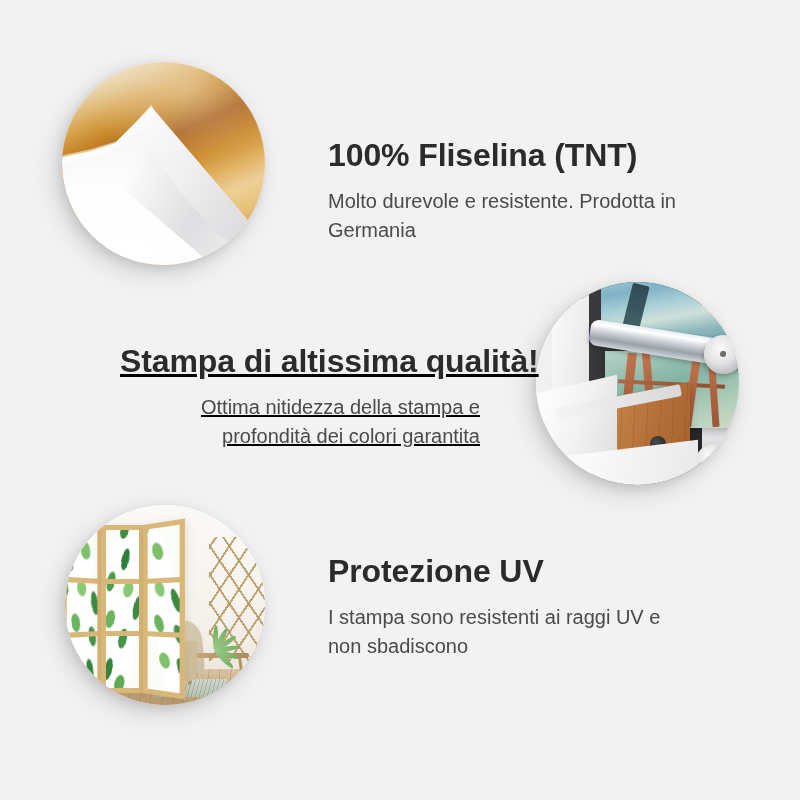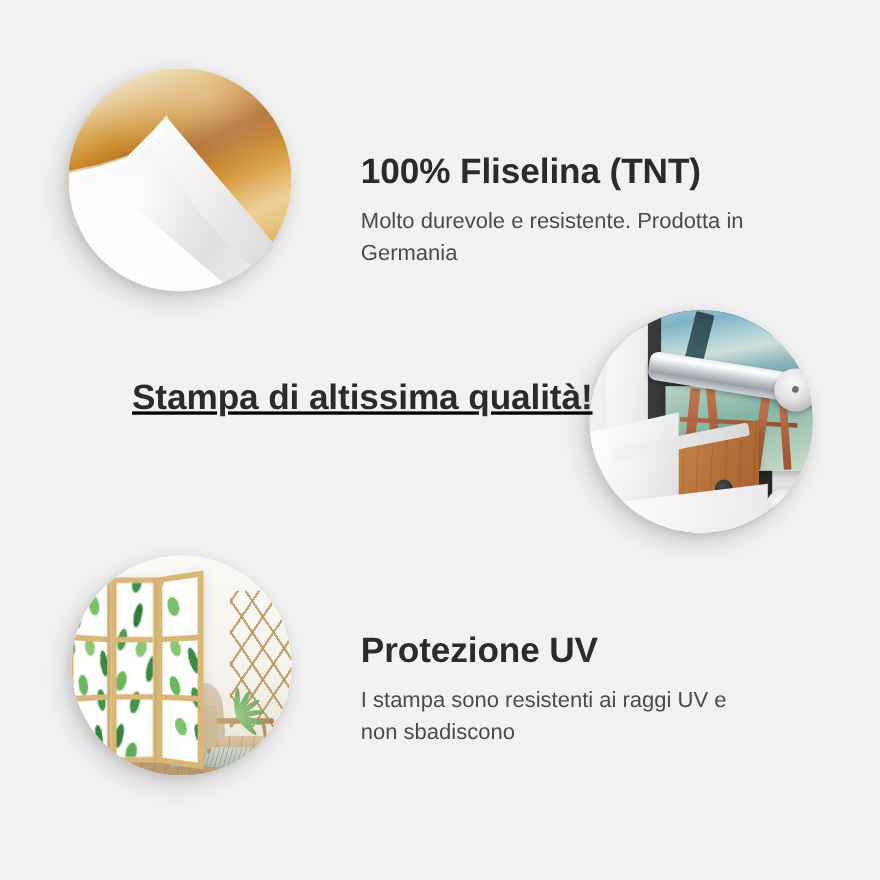--- a/index.html
+++ b/index.html
@@ -325,21 +325,21 @@
     white-space:nowrap;
   }
   .block p {
     font-size:20px;
     font-weight:normal;
     color:#4a4a4a;
     line-height:1.42;
   }
   #text-fliselina { left:328px; top:136px; width:360px; text-align:left; }
   #text-stampa    { left:120px; top:342px; width:360px; text-align:right;text-decoration:underline; }
-  #text-uv        { left:328px; top:572px; width:360px; text-align:left; }
+  #text-uv        { left:328px; top:552px; width:360px; text-align:left; }
 </style>
 </head>
 <body>
 
 <div id="page">
 
   <div class="circle" id="circle-wallpaper">
     <div class="inner">
       <div class="wp-base"></div>
       <div class="wp-peel-white"></div>
@@ -376,20 +376,21 @@
       <div class="pr-guide"></div>
       <div class="pr-knob-a"></div>
       <div class="pr-knob-b"></div>
       <div class="pr-wheel"></div>
       <div class="pr-bottom-white"></div>
     </div>
   </div>
 
   <div class="block" id="text-stampa">
     <h2>Stampa di altissima qualità!</h2>
+    <p>Ottima nitidezza della stampa e profondità dei colori garantita</p>
   </div>
 
   <div class="circle" id="circle-divider">
     <div class="inner dv-room">
       <div class="dv-floor"></div>
       <div class="dv-rug"></div>
       <div class="dv-trellis"></div>
 
       <div class="dv-chair"></div>
       <div class="dv-table">

